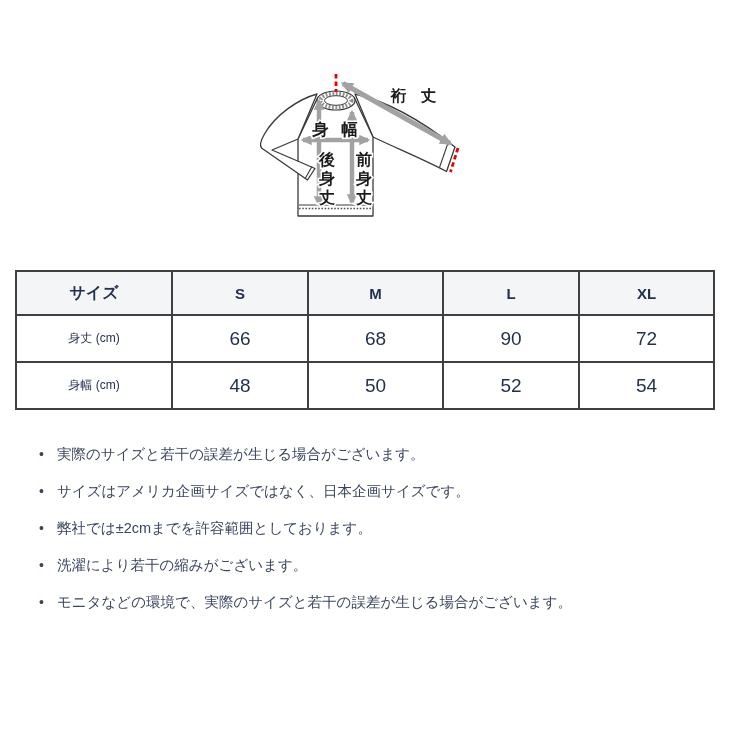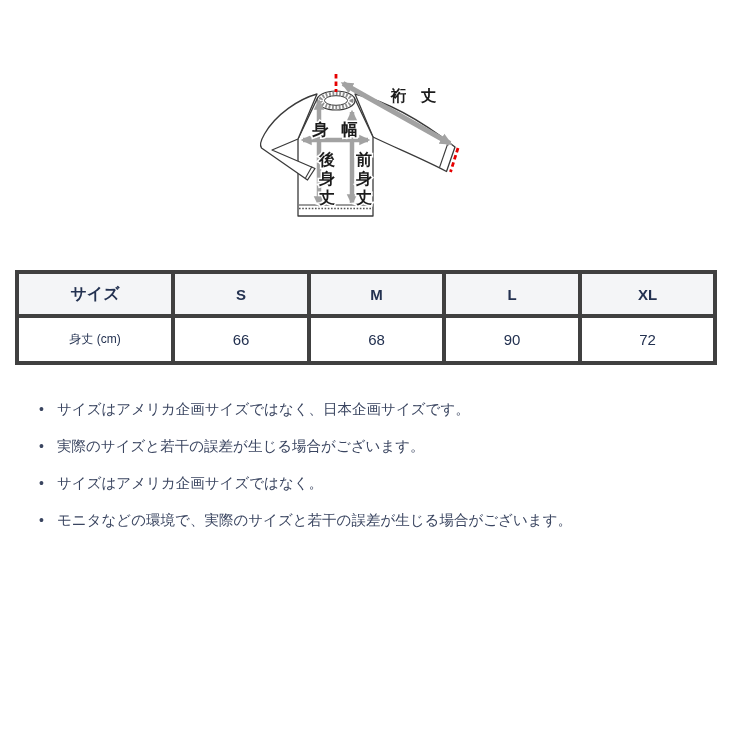--- a/index.html
+++ b/index.html
@@ -33,38 +33,38 @@
   }
 
   
   table.size-table {
     width: 698px;
     margin-left: 15px;
     border-collapse: collapse;
     table-layout: fixed;
   }
   .size-table th, .size-table td {
-    border: 4px solid #404040;
+    border: 2px solid #404040;
     text-align: center;
     vertical-align: middle;
     color: #233150;
   }
   .size-table thead th {
     background: #f4f5f7;
     height: 44px;
     font-size: 15px;
     font-weight: 600;
   }
   .size-table thead th.corner {
     font-size: 16px;
     font-weight: 700;
   }
   .size-table tbody td {
     height: 47px;
-    font-size: 15px;
+    font-size: 19px;
     background: #ffffff;
   }
   .size-table tbody td.row-label {
     font-size: 12px;
   }
 
   
   ul.notes {
     list-style: none;
     margin: 33px 20px 0 38px;
@@ -160,21 +160,29 @@
     </tr>
   </thead>
   <tbody>
     <tr>
       <td class="row-label">身丈 (cm)</td>
       <td>66</td>
       <td>68</td>
       <td>90</td>
       <td>72</td>
     </tr>
+    <tr>
+      <td class="row-label">身幅 (cm)</td>
+      <td>48</td>
+      <td>50</td>
+      <td>52</td>
+      <td>54</td>
+    </tr>
   </tbody>
 </table>
 
 <ul class="notes">
+  <li>実際のサイズと若干の誤差が生じる場合がございます。</li>
   <li>サイズはアメリカ企画サイズではなく、日本企画サイズです。</li>
-  <li>実際のサイズと若干の誤差が生じる場合がございます。</li>
-  <li>サイズはアメリカ企画サイズではなく。</li>
+  <li>弊社では±2cmまでを許容範囲としております。</li>
+  <li>洗濯により若干の縮みがございます。</li>
   <li>モニタなどの環境で、実際のサイズと若干の誤差が生じる場合がございます。</li>
 </ul>
 
 </body></html>

